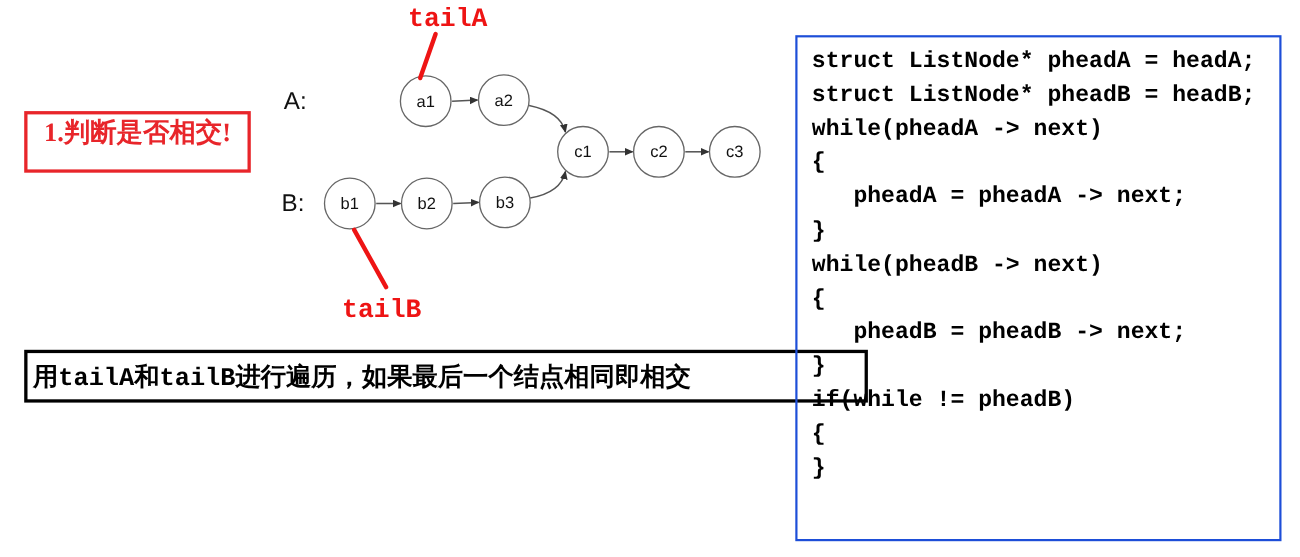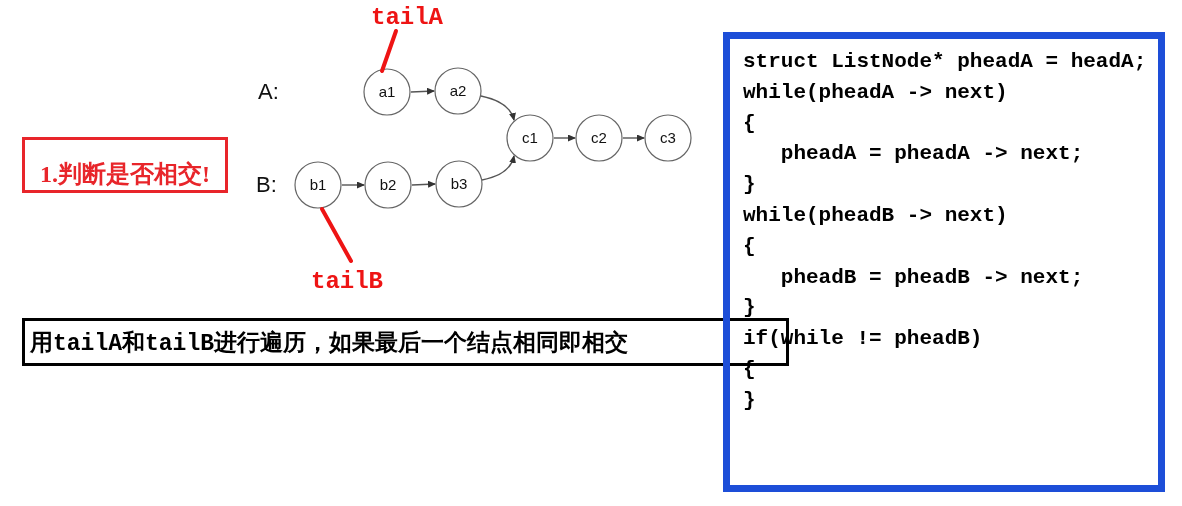--- a/index.html
+++ b/index.html
@@ -1,29 +1,29 @@
 <!DOCTYPE html>
 <html><head>
 <meta charset="utf-8">
 <style>
   html,body{margin:0;padding:0;background:#fff;}
   .stage{position:relative;width:1182px;height:506px;background:#ffffff;overflow:hidden;
          font-family:"Liberation Sans",sans-serif;}
   .diagram-svg{position:absolute;left:0;top:0;}
   .annotation-box{position:absolute;left:22px;top:101px;width:206px;height:56px;
-    border:3px solid #e8252a;box-sizing:border-box;display:flex;align-items:flex-end;
-    justify-content:center;margin-top:36px;}
+    border:3px solid #e8252a;box-sizing:border-box;display:flex;align-items:flex-start;
+    justify-content:center;}
   .annotation-box span{color:#e8252a;font-family:"Liberation Serif",serif;font-weight:bold;
     font-size:24px;white-space:nowrap;}
   .summary-box{position:absolute;left:22px;top:318px;width:767px;height:48px;
     border:3px solid #000;box-sizing:border-box;display:flex;align-items:center;}
   .summary-box span{color:#000;font-family:"Liberation Mono","Liberation Sans",sans-serif;
     font-weight:bold;font-size:23px;white-space:nowrap;padding-left:5px;}
   .code-panel{position:absolute;left:723px;top:32px;width:442px;height:460px;
-    border:7px solid #1d4ed8;box-sizing:border-box;padding:8px 0 0 13px;overflow:hidden;}
+    border:2px solid #1d4ed8;box-sizing:border-box;padding:8px 0 0 13px;overflow:hidden;}
   .code-line{font-family:"Liberation Mono",monospace;font-weight:bold;font-size:21px;
     line-height:30.8px;color:#000;white-space:pre;}
 </style>
 </head>
 <body>
 
 <div class="stage">
 
   <svg class="diagram-svg" width="1182" height="506" viewBox="0 0 1182 506">
     <defs>
@@ -68,20 +68,21 @@
     <span style="color: rgb(232, 37, 42);">1.判断是否相交!</span>
   </div>
 
   <div class="summary-box">
     <span>用tailA和tailB进行遍历，如果最后一个结点相同即相交</span>
   </div>
 
   <div class="code-panel">
     <div id="code-lines">
         <div class="code-line">struct ListNode* pheadA = headA;</div>
+        <div class="code-line">struct ListNode* pheadB = headB;</div>
         <div class="code-line">while(pheadA -&gt; next)</div>
         <div class="code-line">{</div>
         <div class="code-line">   pheadA = pheadA -&gt; next;</div>
         <div class="code-line">}</div>
         <div class="code-line">while(pheadB -&gt; next)</div>
         <div class="code-line">{</div>
         <div class="code-line">   pheadB = pheadB -&gt; next;</div>
         <div class="code-line">}</div>
         <div class="code-line">if(while != pheadB)</div>
         <div class="code-line">{</div>

